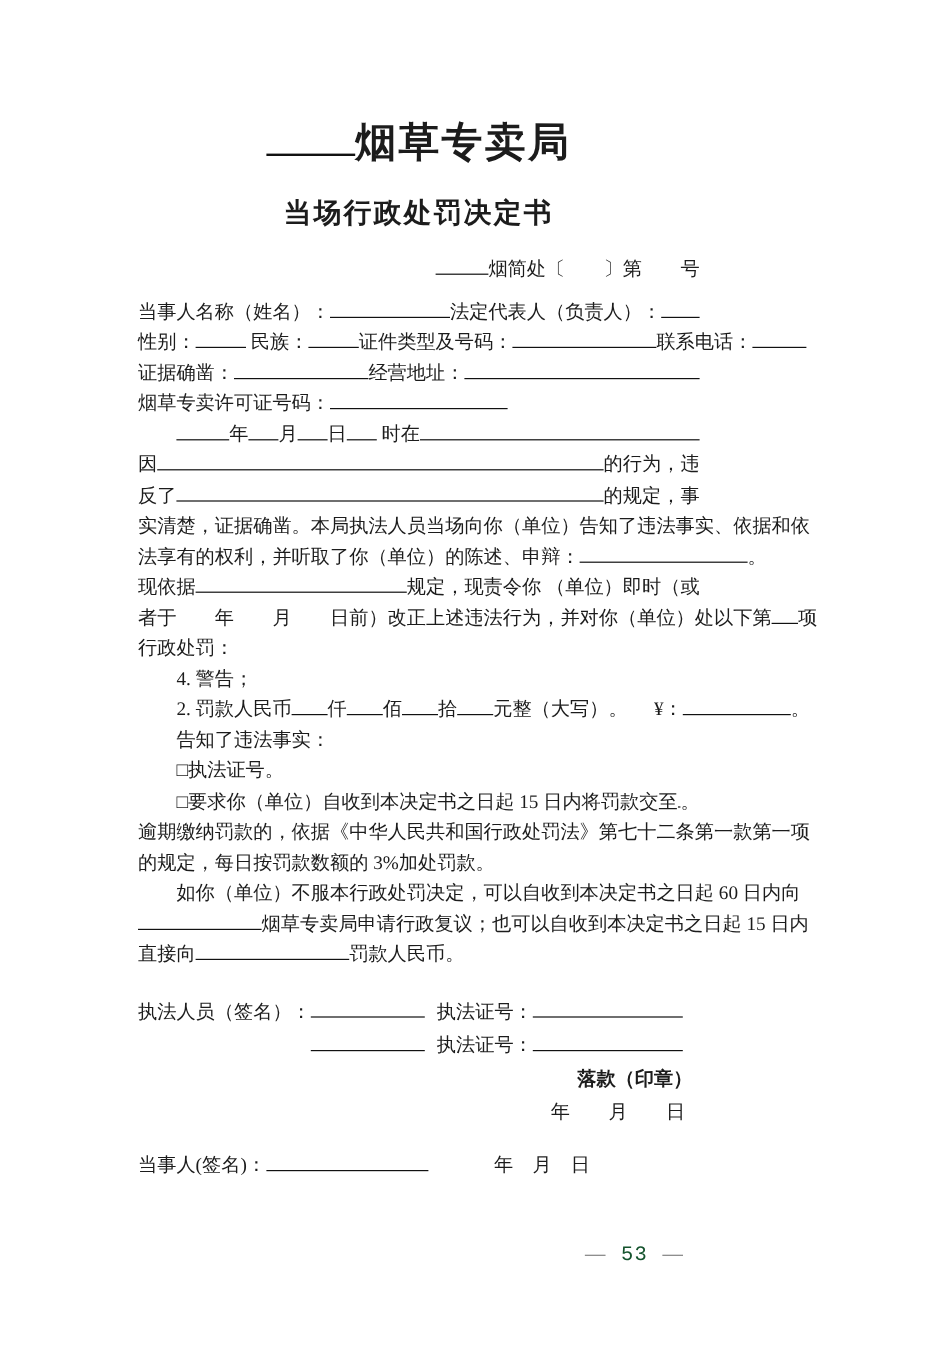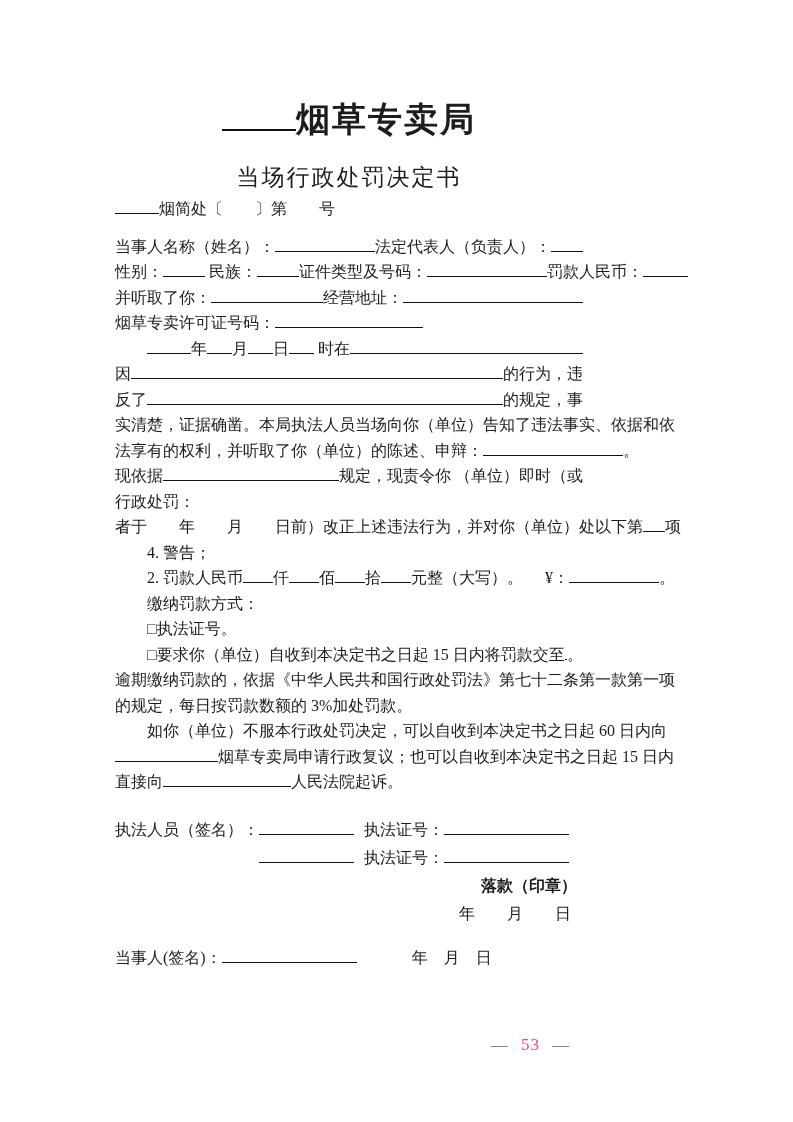--- a/index.html
+++ b/index.html
@@ -20,28 +20,28 @@
     font-size:34px;font-weight:bold;
     letter-spacing:2px;
     line-height:44px;
     white-space:pre;
   }
   .title .blank{border-bottom:2px solid #111;}
   .subtitle{
     margin-top:20px;
     text-align:center;
     font-family:"Liberation Sans","DejaVu Sans",sans-serif;
-    font-size:23px;font-weight:normal;
+    font-size:23px;font-weight:bold;
     letter-spacing:2px;
     line-height:30px;
   }
   .docno{
-    margin-top:6px;
-    display:flex;justify-content:flex-start;align-items:baseline;
-    font-size:15px;line-height:24px;font-family:Liberation Mono, monospace;
+    margin-top:20px;
+    display:flex;justify-content:flex-end;align-items:baseline;
+    font-size:15px;line-height:24px;
   }
 
   
   .body-lines{margin-top:10px;}
   .bline{
     display:flex;align-items:baseline;
     font-size:16px;
     height:25.5px;line-height:25.5px;
   }
   .bline.indent{padding-left:32px;}
@@ -69,21 +69,21 @@
 
   
   .footer{
     position:absolute;
     top:1033px;right:126px;
     font-size:17px;line-height:24px;
     letter-spacing:1px;
     white-space:pre;
   }
   .footer .dash{color:#6f6f6f;}
-  .footer .num{color:#ec4899;padding:0 12px;}
+  .footer .num{color:#14532d;padding:0 12px;font-family:Liberation Mono, monospace;}
 </style>
 </head>
 <body>
 
 <div class="page">
   <div class="content">
 
     <div class="title"><span class="blank" style="width:74px"></span><span>烟草专卖局</span></div>
 
     <div class="subtitle">当场行政处罚决定书</div>
@@ -102,25 +102,25 @@
           <span class="tx">法定代表人（负责人）：</span>
           <span class="blank fill"></span>
         </div>
         <div class="bline">
           <span class="tx">性别：</span>
           <span class="blank" style="width: 42px;"></span>
           <span class="tx"> 民族：</span>
           <span class="blank" style="width: 42px;"></span>
           <span class="tx">证件类型及号码：</span>
           <span class="blank" style="width: 120px;"></span>
-          <span class="tx">罚款人民币：</span>
+          <span class="tx">联系电话：</span>
           <span class="blank" style="width: 45px;"></span>
         </div>
         <div class="bline">
-          <span class="tx">并听取了你：</span>
+          <span class="tx">证据确凿：</span>
           <span class="blank" style="width: 112px;"></span>
           <span class="tx">经营地址：</span>
           <span class="blank fill"></span>
         </div>
         <div class="bline">
           <span class="tx">烟草专卖许可证号码：</span>
           <span class="blank" style="width: 148px;"></span>
         </div>
         <div class="bline indent">
           <span class="blank" style="width: 44px;"></span>
@@ -148,47 +148,47 @@
           <span class="tx">法享有的权利，并听取了你（单位）的陈述、申辩：</span>
           <span class="blank" style="width: 140px;"></span>
           <span class="tx">。</span>
         </div>
         <div class="bline">
           <span class="tx">现依据</span>
           <span class="blank fill"></span>
           <span class="tx">规定，现责令你 （单位）即时（或</span>
         </div>
         <div class="bline">
-          <span class="tx">行政处罚：</span>
-        </div>
-        <div class="bline">
           <span class="tx">者于　　年　　月　　日前）改正上述违法行为，并对你（单位）处以下第</span>
           <span class="blank" style="width: 22px;"></span>
           <span class="tx">项</span>
+        </div>
+        <div class="bline">
+          <span class="tx">行政处罚：</span>
         </div>
         <div class="bline indent">
           <span class="tx">4. 警告；</span>
         </div>
         <div class="bline indent">
           <span class="tx">2. 罚款人民币</span>
           <span class="blank" style="width: 30px;"></span>
           <span class="tx">仟</span>
           <span class="blank" style="width: 30px;"></span>
           <span class="tx">佰</span>
           <span class="blank" style="width: 30px;"></span>
           <span class="tx">拾</span>
           <span class="blank" style="width: 30px;"></span>
           <span class="tx">元整（大写）。</span>
           <span class="spacer" style="width: 22px;"></span>
           <span class="tx">¥：</span>
           <span class="blank" style="width: 90px;"></span>
           <span class="tx">。</span>
         </div>
         <div class="bline indent">
-          <span class="tx">缴纳罚款方式：</span>
+          <span class="tx">告知了违法事实：</span>
         </div>
         <div class="bline indent">
           <span class="tx">□执法证号。</span>
         </div>
         <div class="bline indent">
           <span class="tx">□要求你（单位）自收到本决定书之日起 15 日内将罚款交至</span>
           <span class="blank fill"></span>
           <span class="tx">。</span>
         </div>
         <div class="bline jl"><span class="tx">逾期缴纳罚款的，依据《中华人民共和国行政处罚法》第七十二条第一款第一项</span></div>
@@ -198,21 +198,21 @@
         <div class="bline indent">
           <span class="tx">如你（单位）不服本行政处罚决定，可以自收到本决定书之日起 60 日内向</span>
         </div>
         <div class="bline">
           <span class="blank" style="width: 103px;"></span>
           <span class="tx">烟草专卖局申请行政复议；也可以自收到本决定书之日起 15 日内</span>
         </div>
         <div class="bline">
           <span class="tx">直接向</span>
           <span class="blank" style="width: 128px;"></span>
-          <span class="tx">人民法院起诉。</span>
+          <span class="tx">罚款人民币。</span>
         </div>
       </div>
 
     <div class="sig-lines" id="sig-lines">
         <div class="bline">
           <span class="tx">执法人员（签名）：</span>
           <span class="blank" style="width: 95px;"></span>
           <span class="spacer" style="width: 10px;"></span>
           <span class="tx">执法证号：</span>
           <span class="blank" style="width: 125px;"></span>

